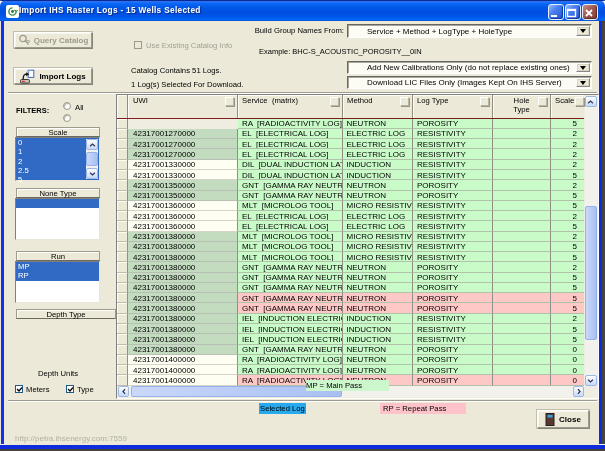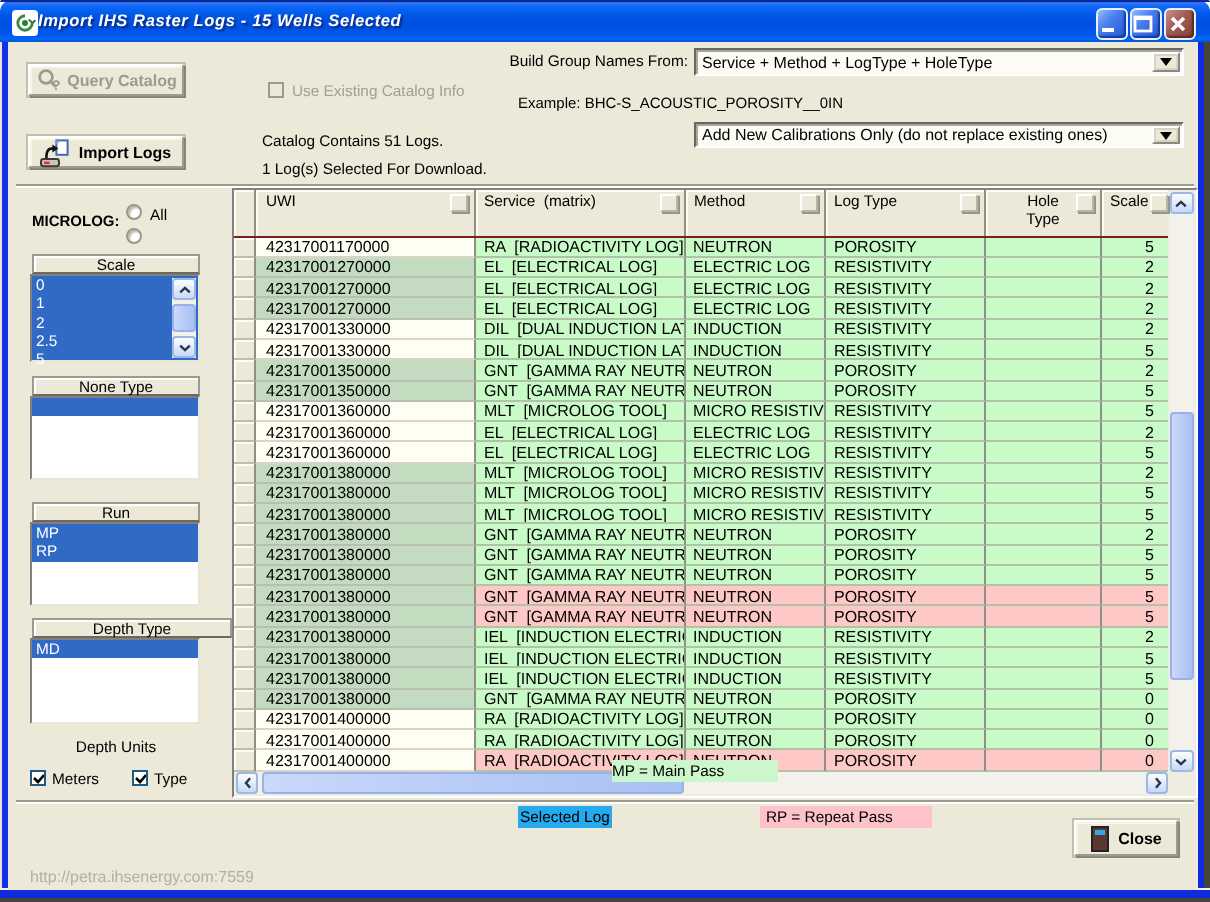--- a/index.html
+++ b/index.html
@@ -13,39 +13,39 @@
 #tbar:before { content:""; position:absolute; left:0; top:0; width:100%;
   background:#0a2a96; border-radius:6px 6px 0 0; height:1px; }
 #bl { left:0; top:21px; width:5px; height:430px; background:#1130e8; border-left:1px solid #e8e5d8; border-right:1px solid #99917f;}
 #br { left:598px; top:21px; width:7px; height:430px; background:#0f2cdc; border-left:1px solid #fff; border-right:3px solid #46453c;}
 #bb { left:0; top:444px; width:605px; height:7px; background:#0f2cdc; border-top:1px solid #f4f2e4; border-bottom:2px solid #46453c;}
 #client { left:4px; top:21px; width:595px; height:424px; background:#ece9d8; }
 
 #ticon { left:6px; top:5px; width:13px; height:13px; background:#fff; border-radius:2px; display:flex; align-items:center; justify-content:center; }
 #ttext { left:19px; top:0; height:19px; width:400px; display:flex; align-items:center;
   color:#fff; font-size:8.3px; font-weight:bold; letter-spacing:.3px;
-  text-shadow:1px 1px 1px #0a2a80;font-style:italic; }
+  text-shadow:1px 1px 1px #0a2a80; }
 .capbtn { top:4px; width:16px; height:16px; border-radius:3px;
   border:1px solid #e8f0ff;
   background:linear-gradient(135deg,#98bcfc 0%,#4a80f0 38%,#2254d0 100%);
   box-shadow:inset -1px -1px 1px #1038a0; }
 #btnclose { background:linear-gradient(135deg,#c89088 0%,#a05a50 45%,#7c4038 100%);
   box-shadow:inset -1px -1px 1px #582820; }
 
 
 .btn { background:#ece9d8; border:1px solid #9d9b8d; border-top-color:#fff; border-left-color:#fff;
   box-shadow:inset 1px 1px 0 #f8f6ea, 1px 1px 0 #87857a, 0 0 0 1px #c2bfae;
   display:flex; align-items:center; justify-content:center;
   font-size:8px; font-weight:bold; color:#000; }
 .groove { height:2px; border-top:1px solid #9d9b8d; border-bottom:1px solid #fff; }
 .lbl { font-size:7.7px; color:#000; white-space:nowrap; }
 .combo { background:#fcfbf4; border:1px solid #808080;
   border-top-color:#666; border-left-color:#666; border-bottom-color:#fff; border-right-color:#fff;
   box-shadow:inset 1px 1px 0 #a9a798; font-size:8px; color:#000;
-  display:flex; align-items:center; padding-left:3px; }
+  display:flex; align-items:center; padding-left:19px; }
 .combo .cbtn { position:absolute; right:1px; top:1px; bottom:1px; width:14px;
   background:#ece9d8; border:1px solid #fff; border-right-color:#888; border-bottom-color:#888;
   box-shadow:0 0 0 1px #d8d4c0 inset; display:flex; align-items:center; justify-content:center; }
 .arrow-dn { width:0; height:0; border-left:3px solid transparent; border-right:3px solid transparent;
   border-top:4px solid #000; }
 .cb { width:8px; height:8px; background:#fff; border:1px solid #1d5987;
   display:flex; align-items:center; justify-content:center; }
 .radio { width:8px; height:8px; border-radius:50%; background:#fff; border:1px solid #9a9889;
   box-shadow:inset 1px 1px 1px #b8b6a8; }
 .fbtn { background:#ece9d8; border:1px solid #9d9b8d; border-bottom-color:#6c6a5d;
@@ -142,24 +142,27 @@
   <div class="abs combo" style="left:347px; top:24px; width:245px; height:14px;">Service + Method + LogType + HoleType<span class="cbtn">
         <span class="arrow-dn"></span>
       </span></div>
   <div class="abs lbl" style="left:259px; top:47px; font-size:7.5px;">Example: BHC-S_ACOUSTIC_POROSITY__0IN</div>
 
   <div class="abs lbl" style="left:131px; top:66px;">Catalog Contains 51 Logs.</div>
   <div class="abs lbl" style="left:131px; top:80px;">1 Log(s) Selected For Download.</div>
   <div class="abs combo" style="left:347px; top:61px; width:245px; height:13px;">Add New Calibrations Only (do not replace existing ones)<span class="cbtn">
         <span class="arrow-dn"></span>
       </span></div>
+  <div class="abs combo" style="left:347px; top:76px; width:245px; height:13px;">Download LIC Files Only (Images Kept On IHS Server)<span class="cbtn">
+        <span class="arrow-dn"></span>
+      </span></div>
 
   <div class="abs groove" style="left:8px; top:92px; width:589px;"></div>
 
-  <div class="abs lbl" style="left:16px; top:106px; font-weight:bold; font-size:7.5px;">MICROLOG:</div>
+  <div class="abs lbl" style="left:16px; top:106px; font-weight:bold; font-size:7.5px;">FILTERS:</div>
   <div class="abs radio" style="left:63px; top:102px;"></div>
   <div class="abs lbl" style="left:75px; top:103px;">All</div>
   <div class="abs radio" style="left:63px; top:114px;"></div>
   <div class="abs lbl" style="left:75px; top:129px;">None</div>
 
   <div class="abs fbtn" style="left:16px; top:127px; width:84px; height:10px;">Scale</div>
   <div class="abs flist sel" style="left:15px; top:137px; width:85px; height:44px;">
     <div class="fitem">0</div>
       <div class="fitem">1</div>
       <div class="fitem">2</div>
@@ -185,23 +188,20 @@
     <div class="fitem sel">&nbsp;</div>
   </div>
 
   <div class="abs fbtn" style="left:16px; top:251px; width:84px; height:10px;">Run</div>
   <div class="abs flist" style="left:15px; top:261px; width:85px; height:42px;">
     <div class="fitem sel">MP</div>
       <div class="fitem sel">RP</div>
   </div>
 
   <div class="abs fbtn" style="left:16px; top:309px; width:100px; height:10px;">Depth Type</div>
-  <div class="abs flist" style="left:15px; top:319px; width:85px; height:43px;">
-    <div class="fitem sel">MD</div>
-  </div>
 
   <div class="abs lbl" style="left:16px; top:369px; width:84px; text-align:center;">Depth Units</div>
   <div class="abs cb" style="left:15px; top:385px;">
       <svg width="7" height="7">
         <path d="M1 3 L3 5 L6 1.5" stroke="#000" stroke-width="1.3" fill="none"></path>
       </svg>
     </div>
   <div class="abs lbl" style="left:26px; top:385px;">Meters</div>
   <div class="abs cb" style="left:66px; top:385px;">
       <svg width="7" height="7">
@@ -216,21 +216,20 @@
       <div class="hc" style="left:11px; width:110px; padding-left:5px;">UWI<span class="sort" style="right:3px;"></span></div>
       <div class="hc" style="left:121px; width:105px;">Service&nbsp;&nbsp;(matrix)<span class="sort" style="right:3px;"></span></div>
       <div class="hc" style="left:226px; width:70px;">Method<span class="sort" style="right:3px;"></span></div>
       <div class="hc" style="left:296px; width:80px;">Log Type<span class="sort" style="right:3px;"></span></div>
       <div class="hc" style="left:376px; width:58px; text-align:center; padding-left:0;">Hole<br>Type<span class="sort" style="right:3px;"></span></div>
       <div class="hc" style="left:434px; width:33px; border-right:none;">Scale<span class="sort" style="right:0px;"></span></div>
     </div>
     <div id="tdata">
 <div class="row">
           <div class="rh"></div>
-          <div class="c uwi cream">42317001170000</div>
           <div class="c svc gr">RA  [RADIOACTIVITY LOG]</div>
           <div class="c mth gr">NEUTRON</div>
           <div class="c lt gr">POROSITY</div>
           <div class="c ht gr"></div>
           <div class="c scl gr">5</div>
         </div>
 <div class="row">
           <div class="rh"></div>
           <div class="c uwi sage">42317001270000</div>
           <div class="c svc gr">EL  [ELECTRICAL LOG]</div>

